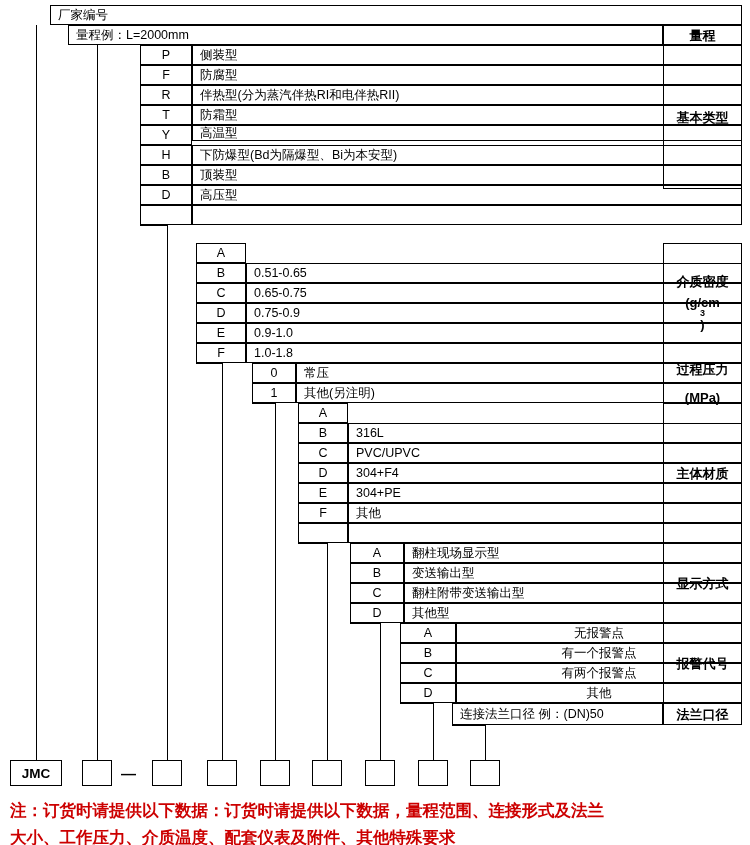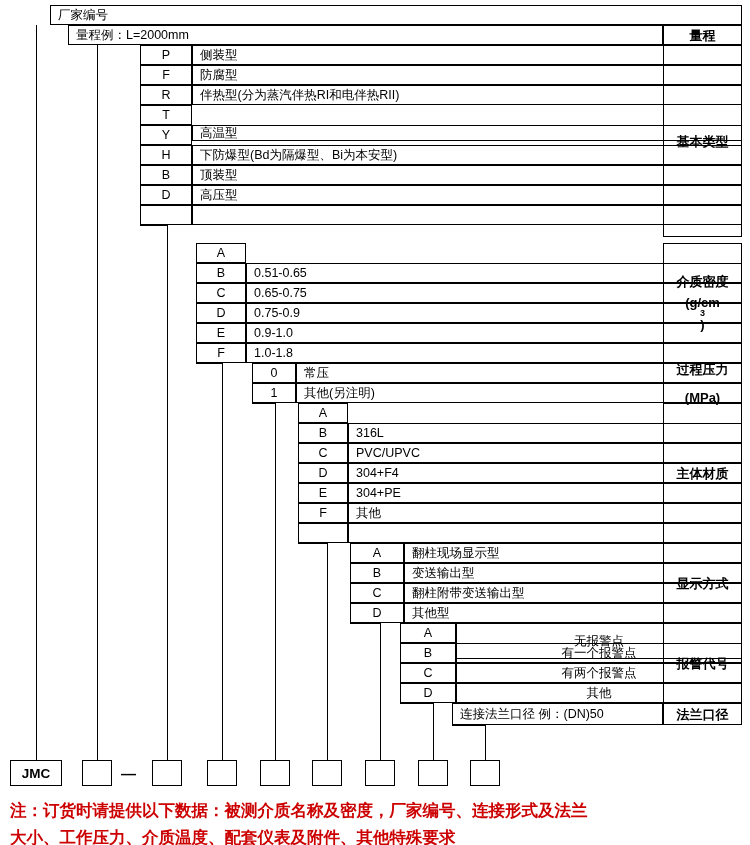--- a/index.html
+++ b/index.html
@@ -95,31 +95,32 @@
     <div class="cell hdr-desc" style="left: 50px; top: 5px; width: 692px; height: 20px;">厂家编号</div>
     <div class="cell hdr-desc" style="left: 68px; top: 25px; width: 595px; height: 20px;">量程例：L=2000mm</div>
     <div class="cell cat" style="left: 663px; top: 25px; width: 79px; height: 20px;">量程</div>
     <div class="cell code" style="left: 140px; top: 45px; width: 52px; height: 20px;">P</div>
     <div class="cell desc" style="left: 192px; top: 45px; width: 550px; height: 20px;">侧装型</div>
     <div class="cell code" style="left: 140px; top: 65px; width: 52px; height: 20px;">F</div>
     <div class="cell desc" style="left: 192px; top: 65px; width: 550px; height: 20px;">防腐型</div>
     <div class="cell code" style="left: 140px; top: 85px; width: 52px; height: 20px;">R</div>
     <div class="cell desc" style="left: 192px; top: 85px; width: 550px; height: 20px;">伴热型(分为蒸汽伴热RI和电伴热RII)</div>
     <div class="cell code" style="left: 140px; top: 105px; width: 52px; height: 20px;">T</div>
+    <div class="cell desc" style="left: 192px; top: 105px; width: 550px; height: 20px;">防霜型</div>
     <div class="cell code" style="left: 140px; top: 125px; width: 52px; height: 20px;">Y</div>
     <div class="cell desc" style="left: 192px; top: 125px; width: 550px; height: 16px;">高温型</div>
     <div class="cell code" style="left: 140px; top: 145px; width: 52px; height: 20px;">H</div>
     <div class="cell desc" style="left: 192px; top: 145px; width: 550px; height: 20px;">下防爆型(Bd为隔爆型、Bi为本安型)</div>
     <div class="cell code" style="left: 140px; top: 165px; width: 52px; height: 20px;">B</div>
     <div class="cell desc" style="left: 192px; top: 165px; width: 550px; height: 20px;">顶装型</div>
     <div class="cell code" style="left: 140px; top: 185px; width: 52px; height: 20px;">D</div>
     <div class="cell desc" style="left: 192px; top: 185px; width: 550px; height: 20px;">高压型</div>
     <div class="cell" style="left: 140px; top: 205px; width: 52px; height: 20px;"></div>
     <div class="cell" style="left: 192px; top: 205px; width: 550px; height: 20px;"></div>
-    <div class="cell cat" style="left: 663px; top: 45px; width: 79px; height: 192px;">基本类型</div>
+    <div class="cell cat" style="left: 663px; top: 45px; width: 79px; height: 144px;">基本类型</div>
     <div class="cell code" style="left: 196px; top: 243px; width: 50px; height: 20px;">A</div>
     <div class="cell code" style="left: 196px; top: 263px; width: 50px; height: 20px;">B</div>
     <div class="cell desc" style="left: 246px; top: 263px; width: 496px; height: 20px;">0.51-0.65</div>
     <div class="cell code" style="left: 196px; top: 283px; width: 50px; height: 20px;">C</div>
     <div class="cell desc" style="left: 246px; top: 283px; width: 496px; height: 20px;">0.65-0.75</div>
     <div class="cell code" style="left: 196px; top: 303px; width: 50px; height: 20px;">D</div>
     <div class="cell desc" style="left: 246px; top: 303px; width: 496px; height: 20px;">0.75-0.9</div>
     <div class="cell code" style="left: 196px; top: 323px; width: 50px; height: 20px;">E</div>
     <div class="cell desc" style="left: 246px; top: 323px; width: 496px; height: 20px;">0.9-1.0</div>
     <div class="cell code" style="left: 196px; top: 343px; width: 50px; height: 20px;">F</div>
@@ -153,21 +154,21 @@
     <div class="cell code" style="left: 350px; top: 543px; width: 54px; height: 20px;">A</div>
     <div class="cell desc" style="left: 404px; top: 543px; width: 338px; height: 20px;">翻柱现场显示型</div>
     <div class="cell code" style="left: 350px; top: 563px; width: 54px; height: 20px;">B</div>
     <div class="cell desc" style="left: 404px; top: 563px; width: 338px; height: 20px;">变送输出型</div>
     <div class="cell code" style="left: 350px; top: 583px; width: 54px; height: 20px;">C</div>
     <div class="cell desc" style="left: 404px; top: 583px; width: 338px; height: 20px;">翻柱附带变送输出型</div>
     <div class="cell code" style="left: 350px; top: 603px; width: 54px; height: 20px;">D</div>
     <div class="cell cat" style="left: 663px; top: 543px; width: 79px; height: 80px;">显示方式</div>
     <div class="cell desc" style="left: 404px; top: 603px; width: 338px; height: 20px;">其他型</div>
     <div class="cell code" style="left: 400px; top: 623px; width: 56px; height: 20px;">A</div>
-    <div class="cell desc" style="left: 456px; top: 623px; width: 286px; height: 36px; justify-content: center; padding-left: 0px;">无报警点</div>
+    <div class="cell desc" style="left: 456px; top: 623px; width: 286px; height: 20px; justify-content: center; padding-left: 0px;">无报警点</div>
     <div class="cell code" style="left: 400px; top: 643px; width: 56px; height: 20px;">B</div>
     <div class="cell desc" style="left: 456px; top: 643px; width: 286px; height: 20px; justify-content: center; padding-left: 0px;">有一个报警点</div>
     <div class="cell code" style="left: 400px; top: 663px; width: 56px; height: 20px;">C</div>
     <div class="cell desc" style="left: 456px; top: 663px; width: 286px; height: 20px; justify-content: center; padding-left: 0px;">有两个报警点</div>
     <div class="cell code" style="left: 400px; top: 683px; width: 56px; height: 20px;">D</div>
     <div class="cell desc" style="left: 456px; top: 683px; width: 286px; height: 20px; justify-content: center; padding-left: 0px;">其他</div>
     <div class="cell cat" style="left: 663px; top: 623px; width: 79px; height: 80px;">报警代号</div>
     <div class="cell desc" style="left: 452px; top: 703px; width: 211px; height: 22px;">连接法兰口径 例：(DN)50</div>
     <div class="cell cat" style="left: 663px; top: 703px; width: 79px; height: 22px;">法兰口径</div>
     <div class="bottombox" style="left: 10px; top: 760px; width: 52px;">JMC</div>
@@ -189,15 +190,15 @@
     <div class="vline" style="left: 380px; top: 623px; height: 137px;"></div>
     <div class="vline" style="left: 433px; top: 703px; height: 57px;"></div>
     <div class="vline" style="left: 485px; top: 725px; height: 35px;"></div>
     <div class="hline" style="left: 140px; top: 225px; width: 28px;"></div>
     <div class="hline" style="left: 196px; top: 363px; width: 27px;"></div>
     <div class="hline" style="left: 252px; top: 403px; width: 24px;"></div>
     <div class="hline" style="left: 298px; top: 543px; width: 30px;"></div>
     <div class="hline" style="left: 350px; top: 623px; width: 31px;"></div>
     <div class="hline" style="left: 400px; top: 703px; width: 34px;"></div>
     <div class="hline" style="left: 452px; top: 725px; width: 34px;"></div>
-    <div class="note" style="left: 10px; top: 797px;">注：订货时请提供以下数据：被测介质名称及密度，厂家编号、连接形式及法兰</div>
+    <div class="note" style="left: 10px; top: 797px;">注：订货时请提供以下数据：订货时请提供以下数据，量程范围、连接形式及法兰</div>
     <div class="note" style="left: 10px; top: 824px;">大小、工作压力、介质温度、配套仪表及附件、其他特殊要求</div>
   </div>
 
 </body></html>

